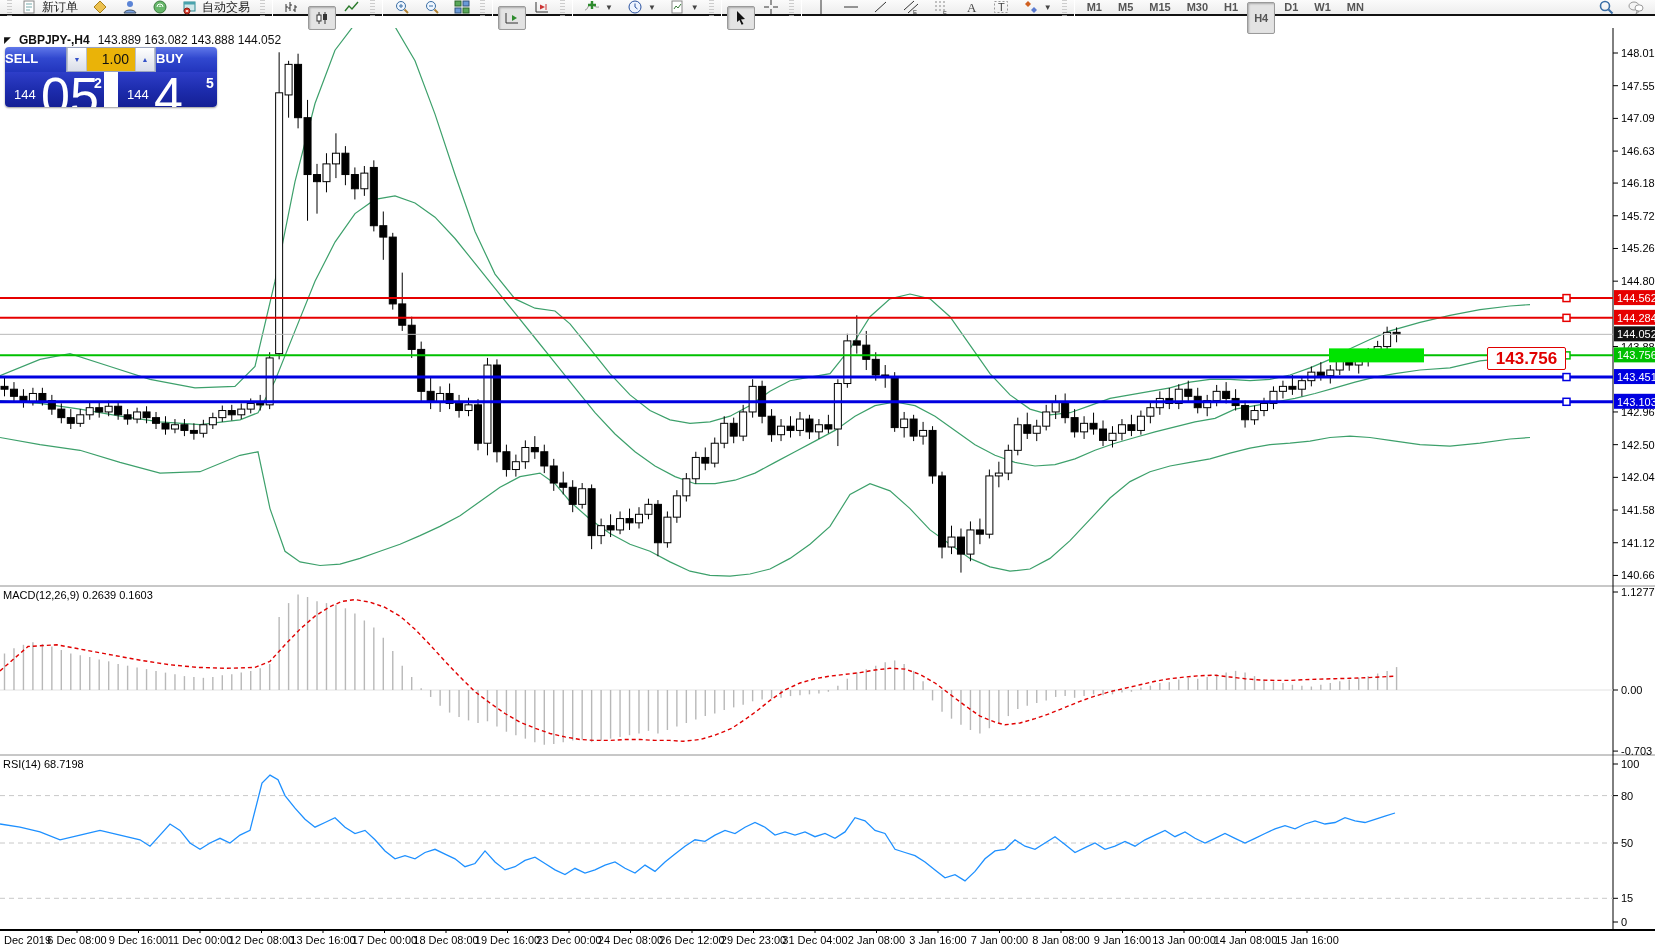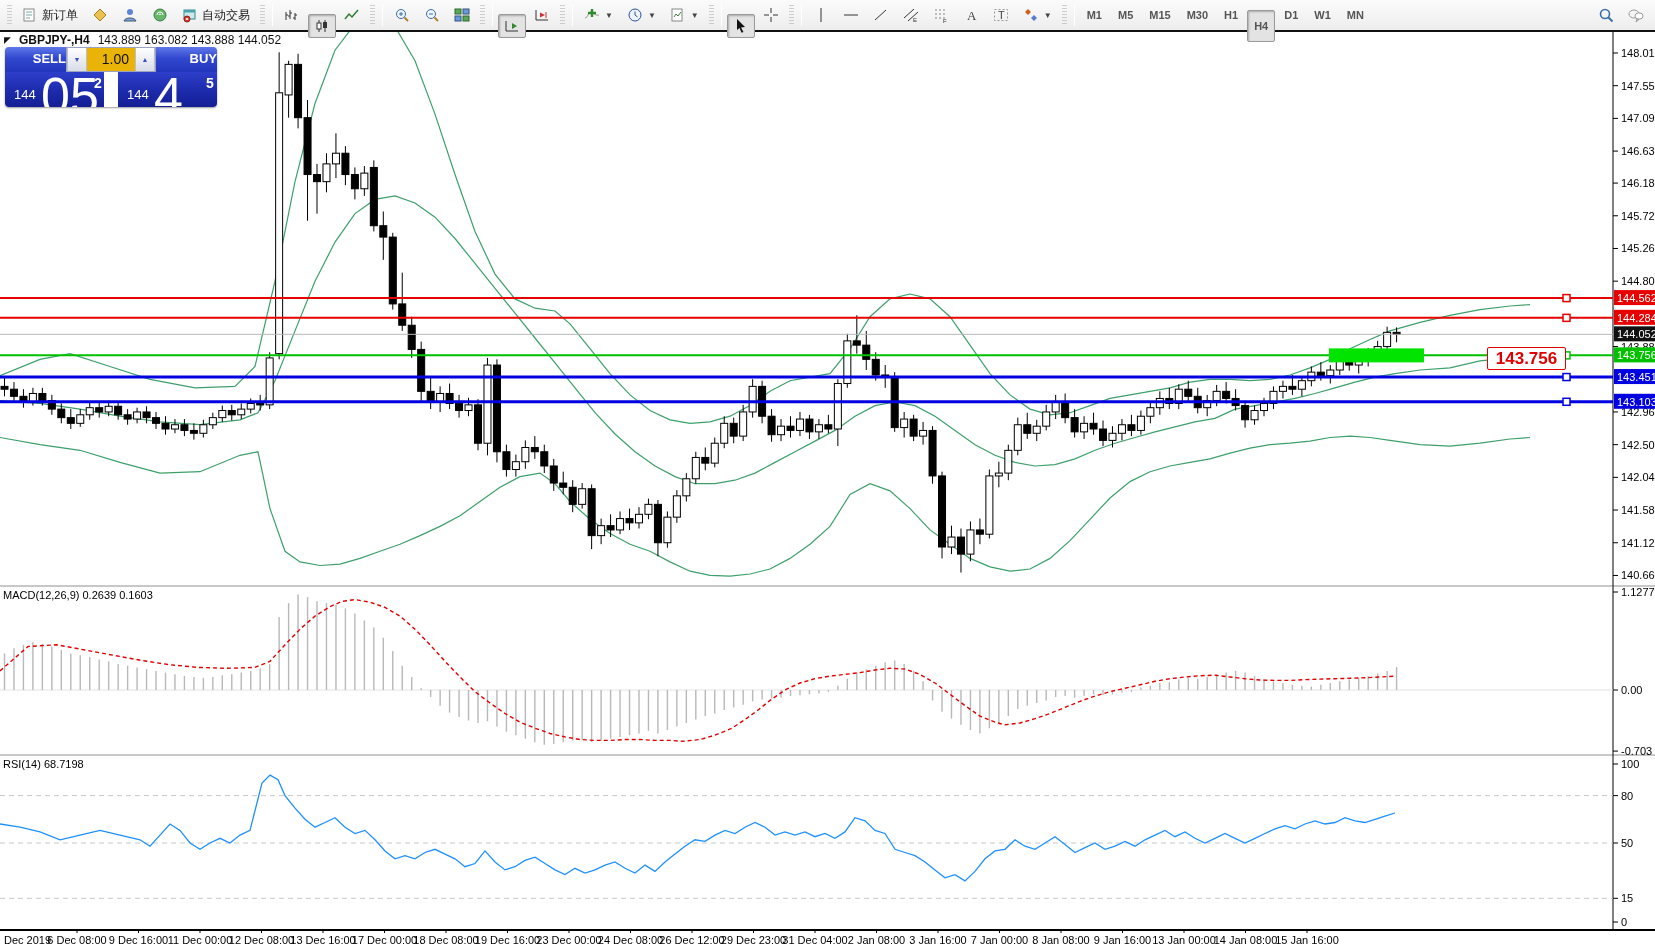--- a/index.html
+++ b/index.html
@@ -1,21 +1,21 @@
 <!DOCTYPE html>
 <html><head>
 <meta charset="utf-8">
 <style>
   * { margin:0; padding:0; box-sizing:border-box; }
   html,body { width:1655px; height:947px; overflow:hidden; background:#fff;
     font-family:"Liberation Sans", sans-serif; }
   #app { position:relative; width:1655px; height:947px; background:#fff; }
 
   
-  #toolbar { position:absolute; left:0; top:0; width:1655px; height:32px;
+  #toolbar { position:absolute; left:0; top:0; width:1655px; height:16px;
     background:linear-gradient(#fbfbfb,#ededed); border-bottom:2px solid #111;
     display:flex; align-items:center; padding:0 4px; z-index:30; }
   .tb-grip { width:5px; height:20px; margin:0 3px;
     background:repeating-linear-gradient(#bbb 0 1px, transparent 1px 3px); opacity:.7; }
   .tb-sep { width:1px; height:22px; background:#c4c4c4; border-right:1px solid #fff; margin:0 4px; }
   .tb-btn { display:flex; align-items:center; gap:4px; padding:2px 5px; margin:0 1px;
     border:1px solid transparent; border-radius:2px; height:24px;
     font-size:12px; color:#222; cursor:default; white-space:nowrap; }
   .tb-btn.pressed { background:#e3e3e3; border:1px solid #9a9a9a;
     box-shadow:inset 1px 1px 2px rgba(0,0,0,.25);margin-top:22px; }
@@ -32,21 +32,21 @@
   #quote-title { position:absolute; left:4px; top:5px; font-size:12px; color:#111;
     display:flex; gap:8px; align-items:baseline; z-index:5; }
   #quote-title .sym { font-weight:bold; }
   #quote-title .arr { font-size:9px; position:relative; top:-1px; }
 
   
   #trade-panel { position:absolute; left:5px; top:19px; width:212px; height:60px;
     z-index:6; border-radius:4px; overflow:hidden; box-shadow:0 1px 2px rgba(0,0,0,.4);
     display:flex; flex-direction:column; background:#fff; }
   #tp-top { display:flex; height:25px; }
-  .tp-btn { width:61px; color:#fff; font-size:13px; font-weight:bold; text-align:right;
+  .tp-btn { width:61px; color:#fff; font-size:13px; font-weight:bold; text-align:left;
     line-height:24px; background:linear-gradient(#6078ea,#3148cf 45%,#2235bd);
     cursor:pointer; }
   #tp-vol { flex:1; display:flex; background:#eab308; border:1px solid #9aa4c0; }
   .vol-btn { width:20px; background:linear-gradient(#ffffff,#d9dde8); border-left:1px solid #b9c0cc;
     border-right:1px solid #b9c0cc; color:#3552c8; font-size:7px; line-height:23px;
     text-align:center; cursor:pointer; }
   #vol-value { flex:1; font-size:14px; color:#111; text-align:right; padding:3px 6px 0 0; }
   #tp-prices { display:flex; height:35px; gap:14px; background:#fff;text-align:right; }
   .tp-price { flex:1; background:linear-gradient(#2e3ec9,#1c2bab 55%,#141f95);
     color:#fff; position:relative; cursor:pointer; }

